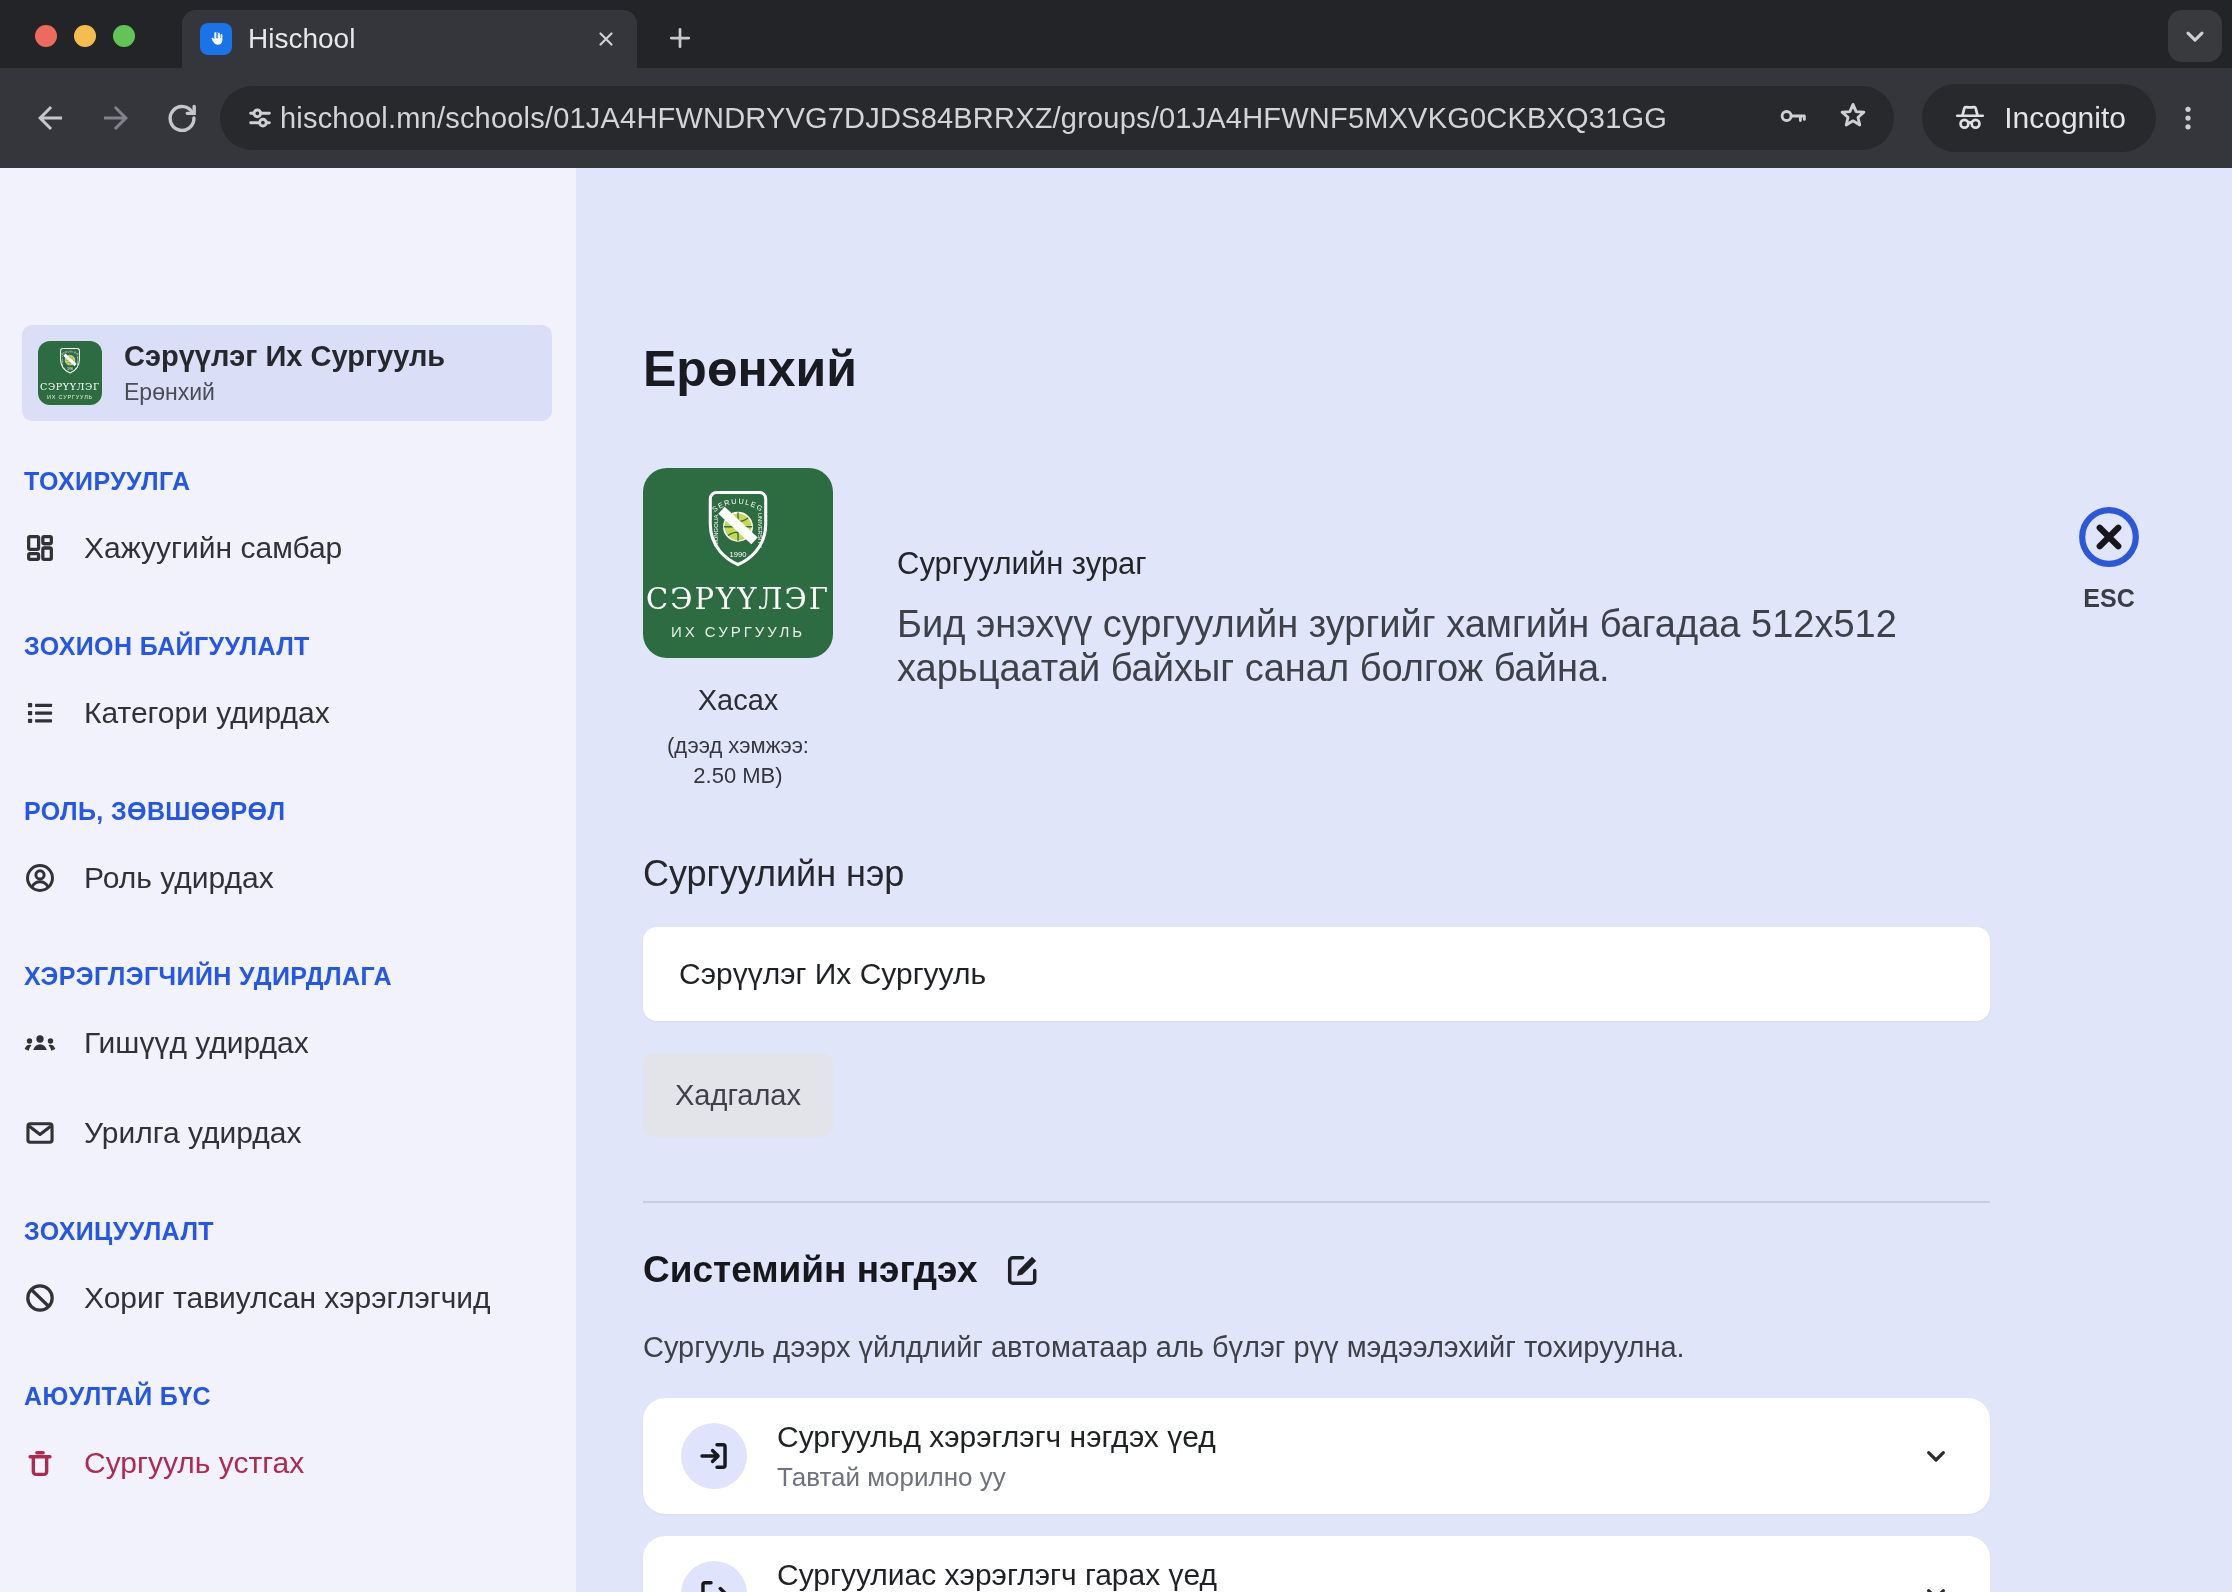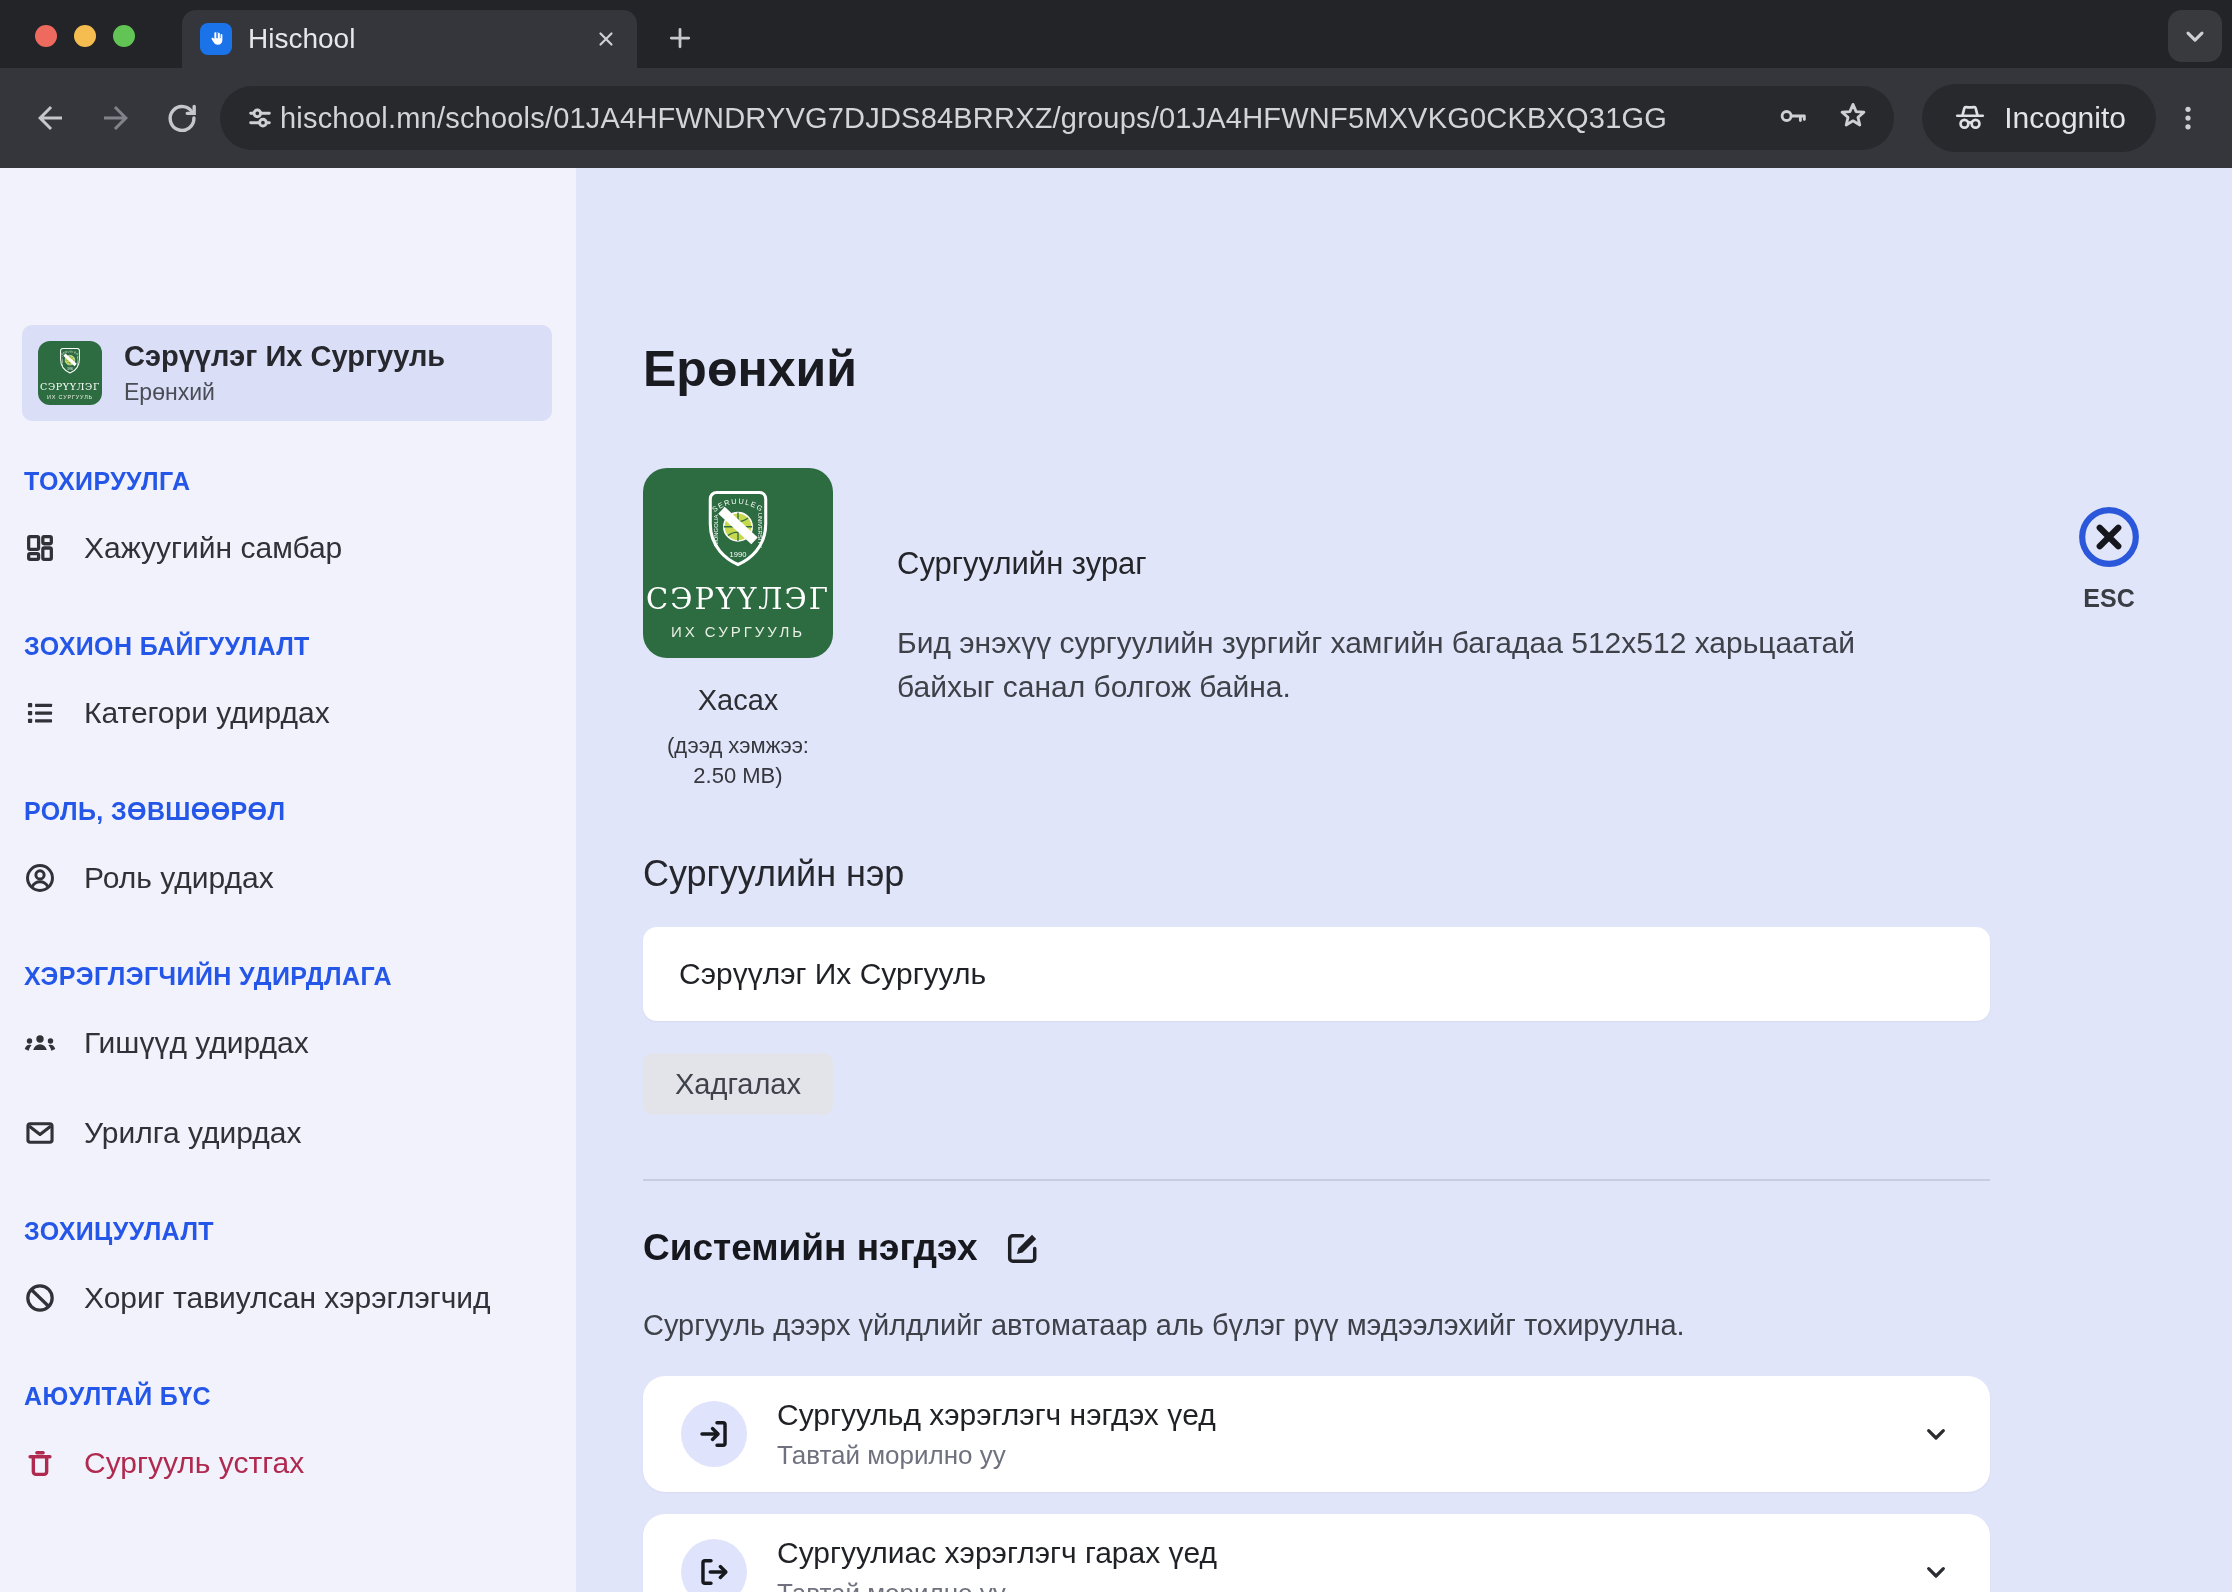--- a/index.html
+++ b/index.html
@@ -52,25 +52,25 @@
   .logo-lg { width:190px; height:190px; }
   .logo-lg svg.crest { position:absolute; top:8px; left:35px; width:120px; height:118px; }
   .logo-title { position:absolute; width:100%; text-align:center; font-family:"DejaVu Serif","Liberation Serif",serif; color:#fff; }
   .logo-sub { position:absolute; width:100%; text-align:center; color:#e8efe4; }
   .logo-lg .logo-title { bottom:42px; font-size:29px; letter-spacing:2px; }
   .logo-lg .logo-sub { bottom:18px; font-size:15px; letter-spacing:3px; }
   .remove { margin-top:26px; font-size:29px; color:#2c2e33; }
   .size-note { margin-top:14px; font-size:22px; color:#35373d; line-height:30px; }
   .img-info { margin-left:64px; padding-top:78px; }
   .img-heading { font-size:31px; font-weight:500; color:#232529; }
-  .img-desc { margin-top:39px; font-size:30px; color:#3e4148; line-height:44px; max-width:1060px; }
+  .img-desc { margin-top:20px; font-size:38px; color:#3e4148; line-height:44px; max-width:1060px; }
 
   .field-label { margin-top:62px; font-size:36px; color:#25272c; }
   .name-input { margin-top:32px; width:1347px; height:94px; background:#fff; border:none; border-radius:14px; font-size:30px; color:#1f2126; padding:0 36px; outline:none; box-shadow:0 1px 2px rgba(40,45,80,.06); font-family:inherit; }
-  .save-btn { margin-top:32px; width:190px; height:62px; background:#e3e3ea; border:none; border-radius:10px; font-size:29px; color:#3f424a; font-family:inherit; }
+  .save-btn { margin-top:32px; width:190px; height:84px; background:#e3e3ea; border:none; border-radius:10px; font-size:29px; color:#3f424a; font-family:inherit; }
   .divider { margin-top:64px; border:none; border-top:2px solid #c9ccdf; width:1347px; }
   .sys-head { margin-top:46px; display:flex; align-items:center; gap:26px; }
   .sys-title { font-size:37px; font-weight:700; color:#16181d; }
   .sys-desc { margin-top:40px; font-size:29px; color:#3e4148; }
   .card { margin-top:34px; width:1347px; height:116px; background:#fff; border-radius:22px; display:flex; align-items:center; padding:14px 38px; gap:30px; box-shadow:0 1px 2px rgba(40,45,80,.05); }
   .card + .card { margin-top:22px; }
   .card-icon { width:66px; height:66px; border-radius:50%; background:#dfe3fb; display:flex; align-items:center; justify-content:center; color:#17191e; flex:0 0 auto; }
   .card-texts { flex:1; min-width:0; }
   .card-title { font-size:30px; font-weight:500; color:#1f2125; }
   .card-sub { margin-top:8px; font-size:26px; color:#6f727e; }

